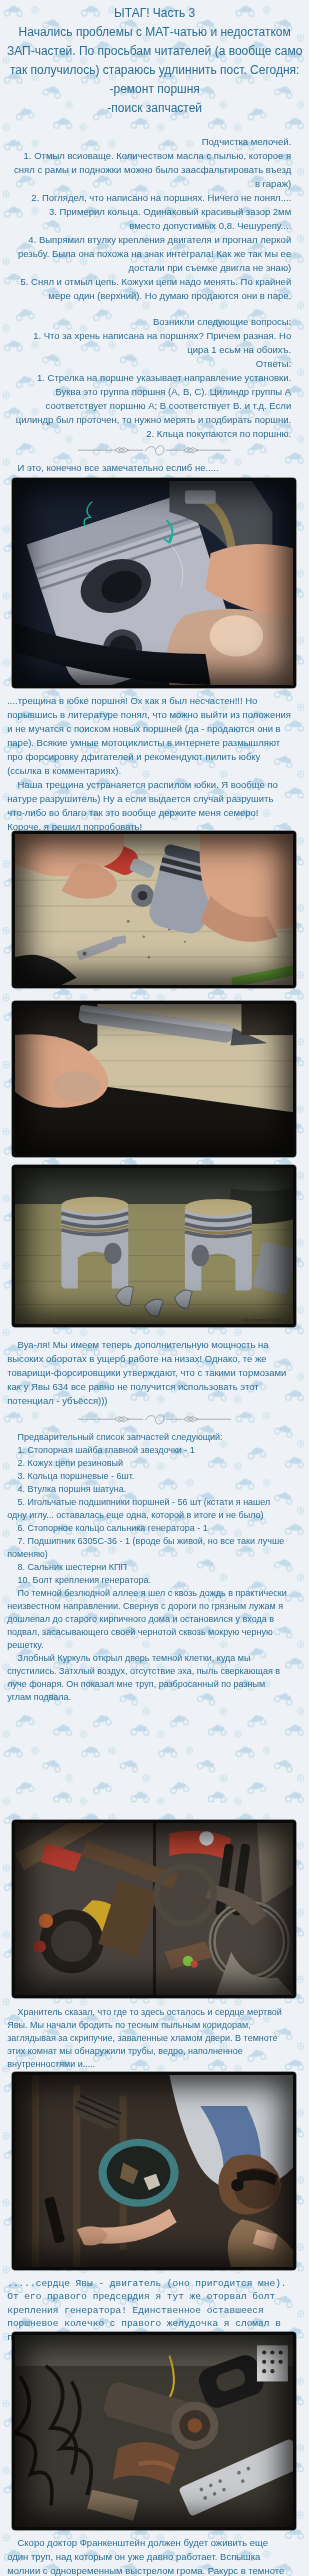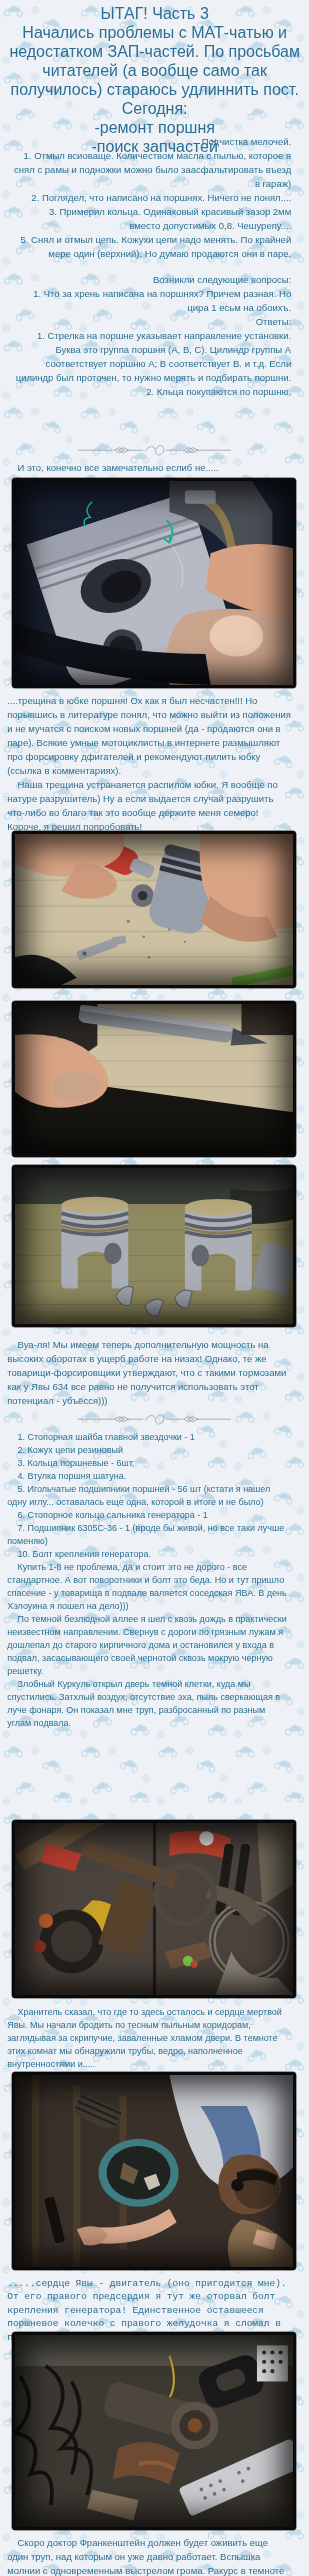--- a/index.html
+++ b/index.html
@@ -4,21 +4,21 @@
 <style>
   html,body{margin:0;padding:0;background:#dfe6ec;}
   .page{position:relative;width:309px;height:2890px;overflow:hidden;
         background:#eef2f6;font-family:"Liberation Sans",sans-serif;color:#2b6f94;}
   .bg{position:absolute;inset:0;z-index:0;}
   .layer{position:absolute;z-index:1;left:0;top:0;width:309px;height:2890px;}
   .tblock{position:absolute;left:7.2px;width:284px;font-size:9.5px;line-height:14px;}
   .tblock p{margin:0;text-indent:10.3px;}
   .tblock p.noindent{text-indent:0;}
   .header{position:absolute;left:5.2px;width:299px;text-align:center;
-          font-size:16px;line-height:19px;}
+          font-size:12px;line-height:19px;}
   .header p{margin:0;}
   .lh25 p{line-height:13px;}
   .lh25{line-height:13px;font-size:9px;}
   .gap-top{margin-top:12.4px !important;}
   .photo{position:absolute;left:12.4px;width:278px;border:3.1px solid #0a0a0a;border-radius:3.6px;
          overflow:hidden;background:#222;box-shadow:0 0 0 0.5px #444, inset 0 0 31px 12.4px rgba(0,0,0,.8);}
   .photo svg{display:block;width:100%;height:100%;}
   .photo .vig{position:absolute;inset:0;box-shadow:inset 0 0 28px 11.3px rgba(0,0,0,.75);pointer-events:none;}
   .photo-wm{position:absolute;right:3.1px;bottom:1.5px;font-size:6.2px;color:#2c2c22;
             opacity:.85;font-weight:bold;letter-spacing:0.2px;}
@@ -63,20 +63,21 @@
       <p>Начались проблемы с МАТ-чатью и недостатком ЗАП-частей. По просьбам читателей (а вообще само так получилось) стараюсь удлиннить пост. Сегодня:</p>
       <p>-ремонт поршня</p>
       <p>-поиск запчастей</p>
     </div>
 
     <div class="tblock" style="top:135px;text-align:right;">
       <p>Подчистка мелочей.</p>
       <p>1. Отмыл всиоваще. Количеством масла с пылью, которое я снял с рамы и подножки можно было заасфальтировать въезд в гараж)</p>
       <p>2. Поглядел, что написано на поршнях. Ничего не понял....</p>
       <p>3. Примерил кольца. Одинаковый красивый зазор 2мм вместо допустимых 0,8. Чешурепу....</p>
+      <p>4. Выпрямил втулку крепления двигателя и прогнал леркой резьбу. Была она похожа на знак интеграла! Как же так мы ее достали при съемке двигла не знаю)</p>
       <p>5. Снял и отмыл цепь. Кожухи цепи надо менять. По крайней мере один (верхний). Но думаю продаются они в паре.</p>
       <p class="gap-top">Возникли следующие вопросы:</p>
       <p>1. Что за хрень написана на поршнях? Причем разная. Но цира 1 есьм на обоихъ.</p>
       <p>Ответы:</p>
       <p>1. Стрелка на поршне указывает направление установки. Буква это группа поршня (А, В, С). Цилиндр группы А соответствует поршню А; В соответствует В. и т.д. Если цилиндр был проточен, то нужно мерять и подбирать поршни.</p>
       <p>2. Кльца покупаются по поршню.</p>
     </div>
 
     <div class="divider" style="top:444px;">
       <svg width="155" height="12.4" viewBox="0 0 300 24">
@@ -233,29 +234,30 @@
         <g stroke="#8f969c" fill="none" stroke-width="1.4">
           <path d="M2 12 H70 M96 12 H128 M172 12 H204 M230 12 H298"></path>
           <path d="M72 12 l10 -5 10 5 -10 5 Z M80 12 l10 -5 10 5 -10 5 Z"></path>
           <path d="M206 12 l10 -5 10 5 -10 5 Z M214 12 l10 -5 10 5 -10 5 Z"></path>
           <path d="M132 14 c6 -12 20 -12 20 0 c0 10 14 10 16 -2 c2 -10 -12 -12 -14 -2"></path>
         </g>
       </svg>
     </div>
 
     <div class="tblock lh25" style="top:1431px;">
+      <p>Предварительный список запчастей следующий:</p>
       <p>1. Стопорная шайба главной звездочки - 1</p>
       <p>2. Кожух цепи резиновый</p>
       <p>3. Кольца поршневые - 6шт.</p>
       <p>4. Втулка поршня шатуна.</p>
       <p>5. Игольчатые подшипники поршней - 56 шт (кстати я нашел одну иглу... оставалась еще одна, которой в итоге и не было)</p>
       <p>6. Стопорное кольцо сальника генератора - 1</p>
       <p>7. Подшипник 6305С-36 - 1 (вроде бы живой, но все таки лучше поменяю)</p>
+      <p>8. Сальник шестерни КПП</p>
       <p>10. Болт крепления генератора.</p>
-      <p>Купить 1-8 не проблема, да и стоит это не дорого - все стандартное. А вот поворотники и болт это беда. Но и тут пришло спасение - у товарища в подвале валяется соседская ЯВА. В день Хэлоуина я пошел на дело)))</p>
       <p>По темной безлюдной аллее я шел с квозь дождь в практически неизвестном направлении. Свернув с дороги по грязным лужам я дошлепал до старого кирпичного дома и остановился у входа в подвал, засасывающего своей чернотой сквозь мокрую черную решетку.</p>
       <p>Злобный Куркуль открыл дверь темной клетки, куда мы спустились. Затхлый воздух, отсутствие эха, пыль сверкающая в луче фонаря. Он показал мне труп, разбросанный по разным углам подвала.</p>
     </div>
 
     <div class="photo" style="top:1820px;height:172px;">
       <svg viewBox="0 0 540 334" preserveAspectRatio="none">
         <rect width="540" height="334" fill="#4a423c"></rect>
         <rect x="268" width="6" height="334" fill="#221e1a"></rect>
         <g transform="rotate(-30 80 60)">
             <rect x="10" y="20" width="220" height="36" fill="#6e583f"></rect>

